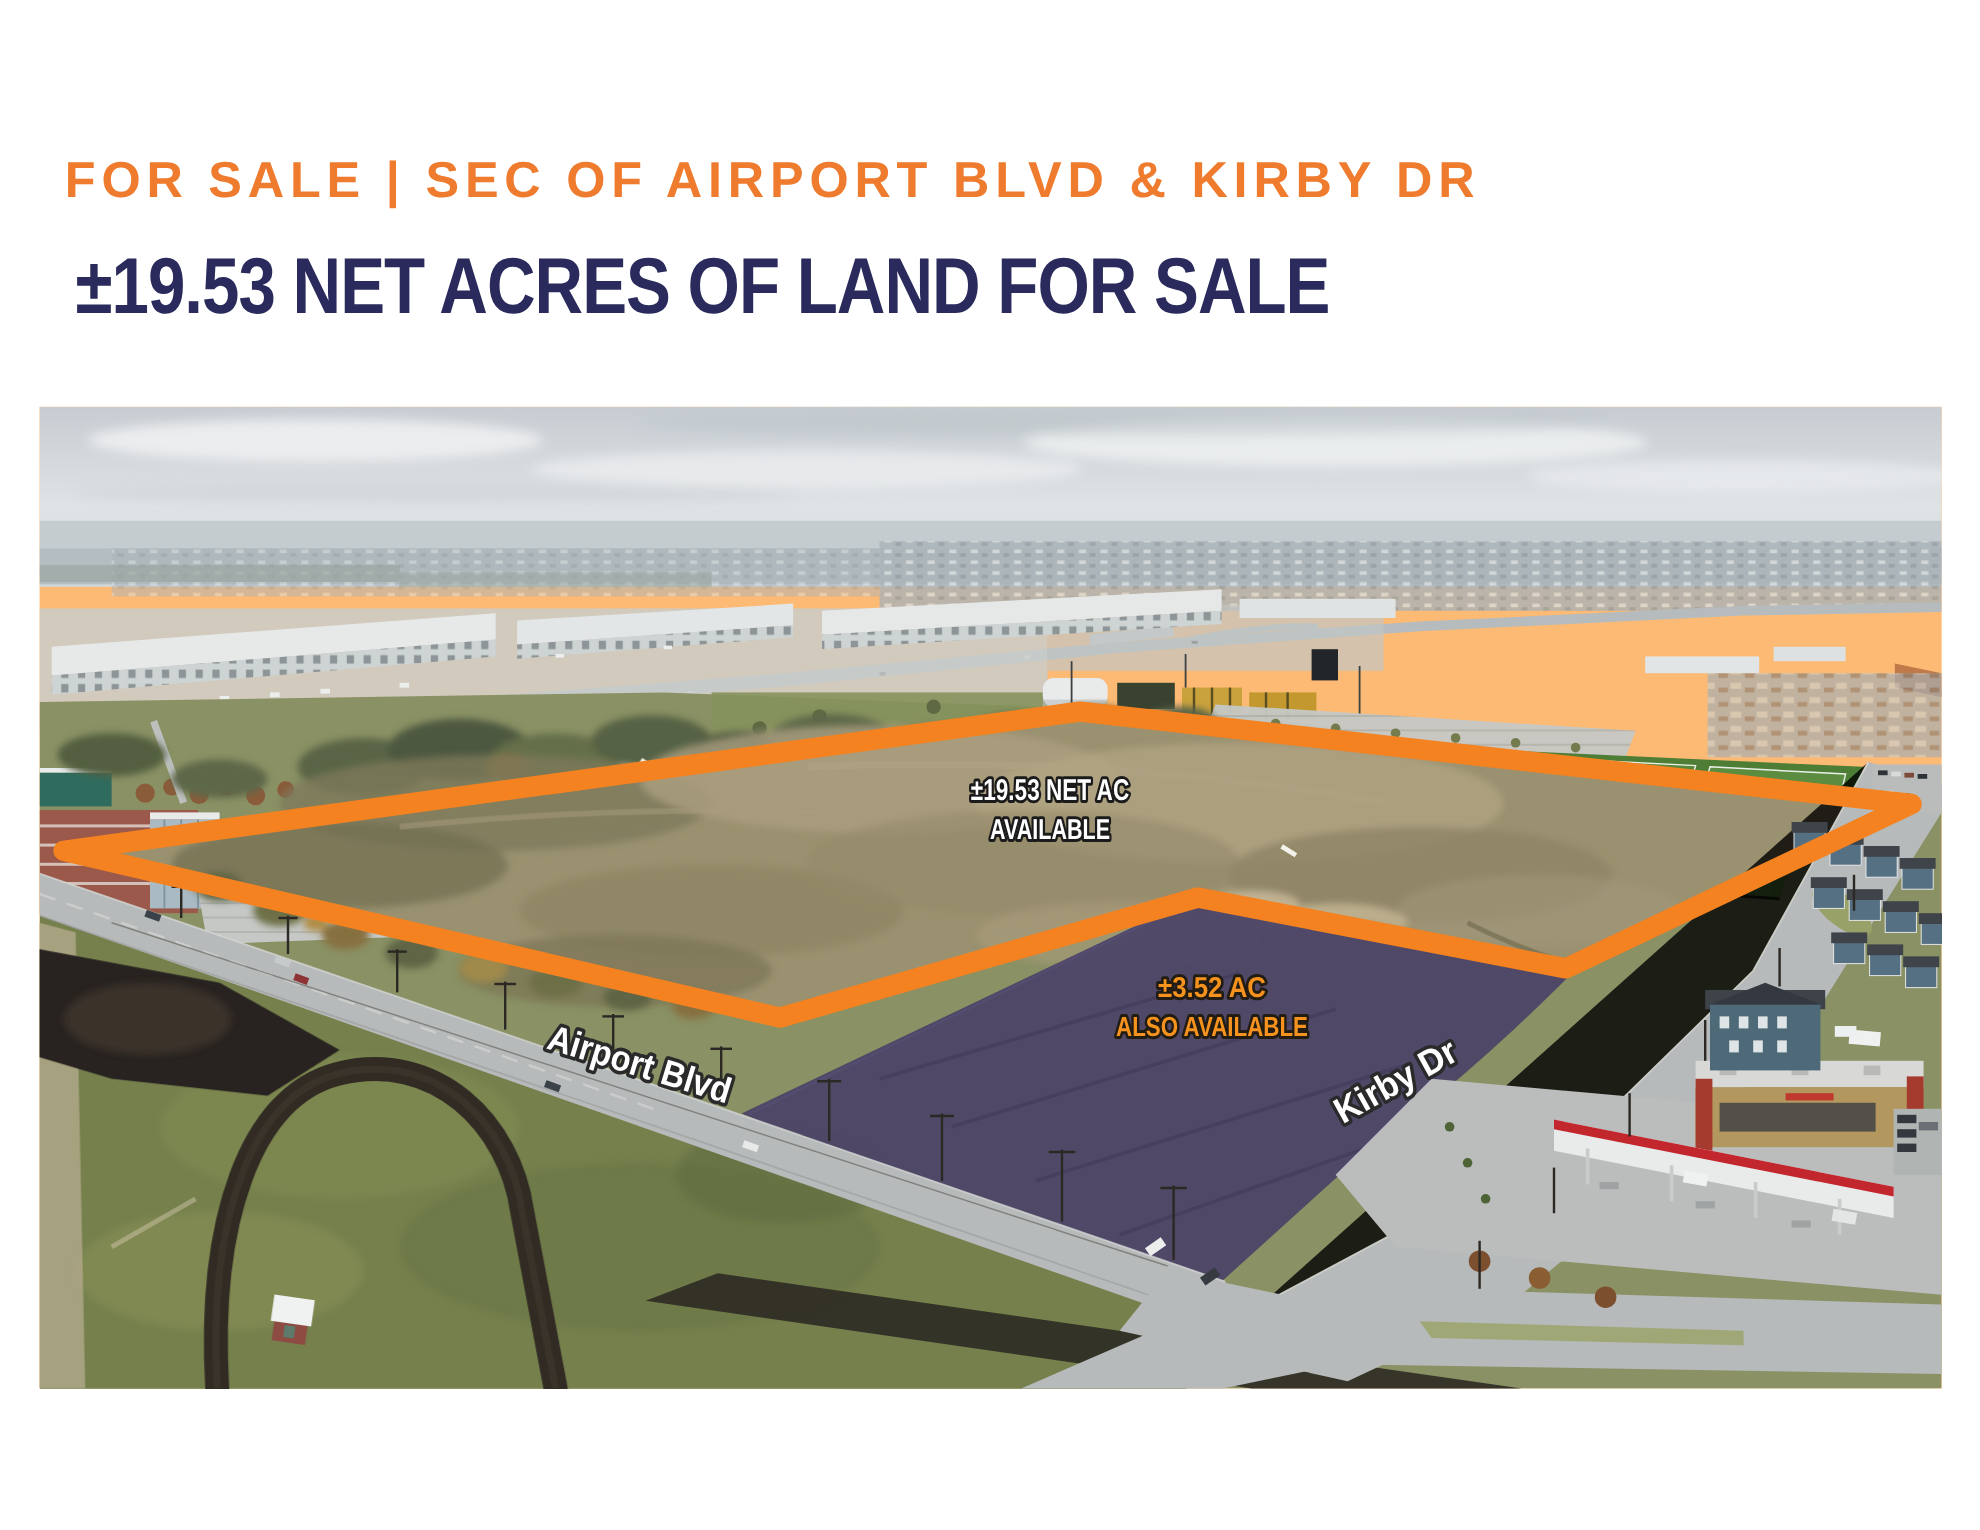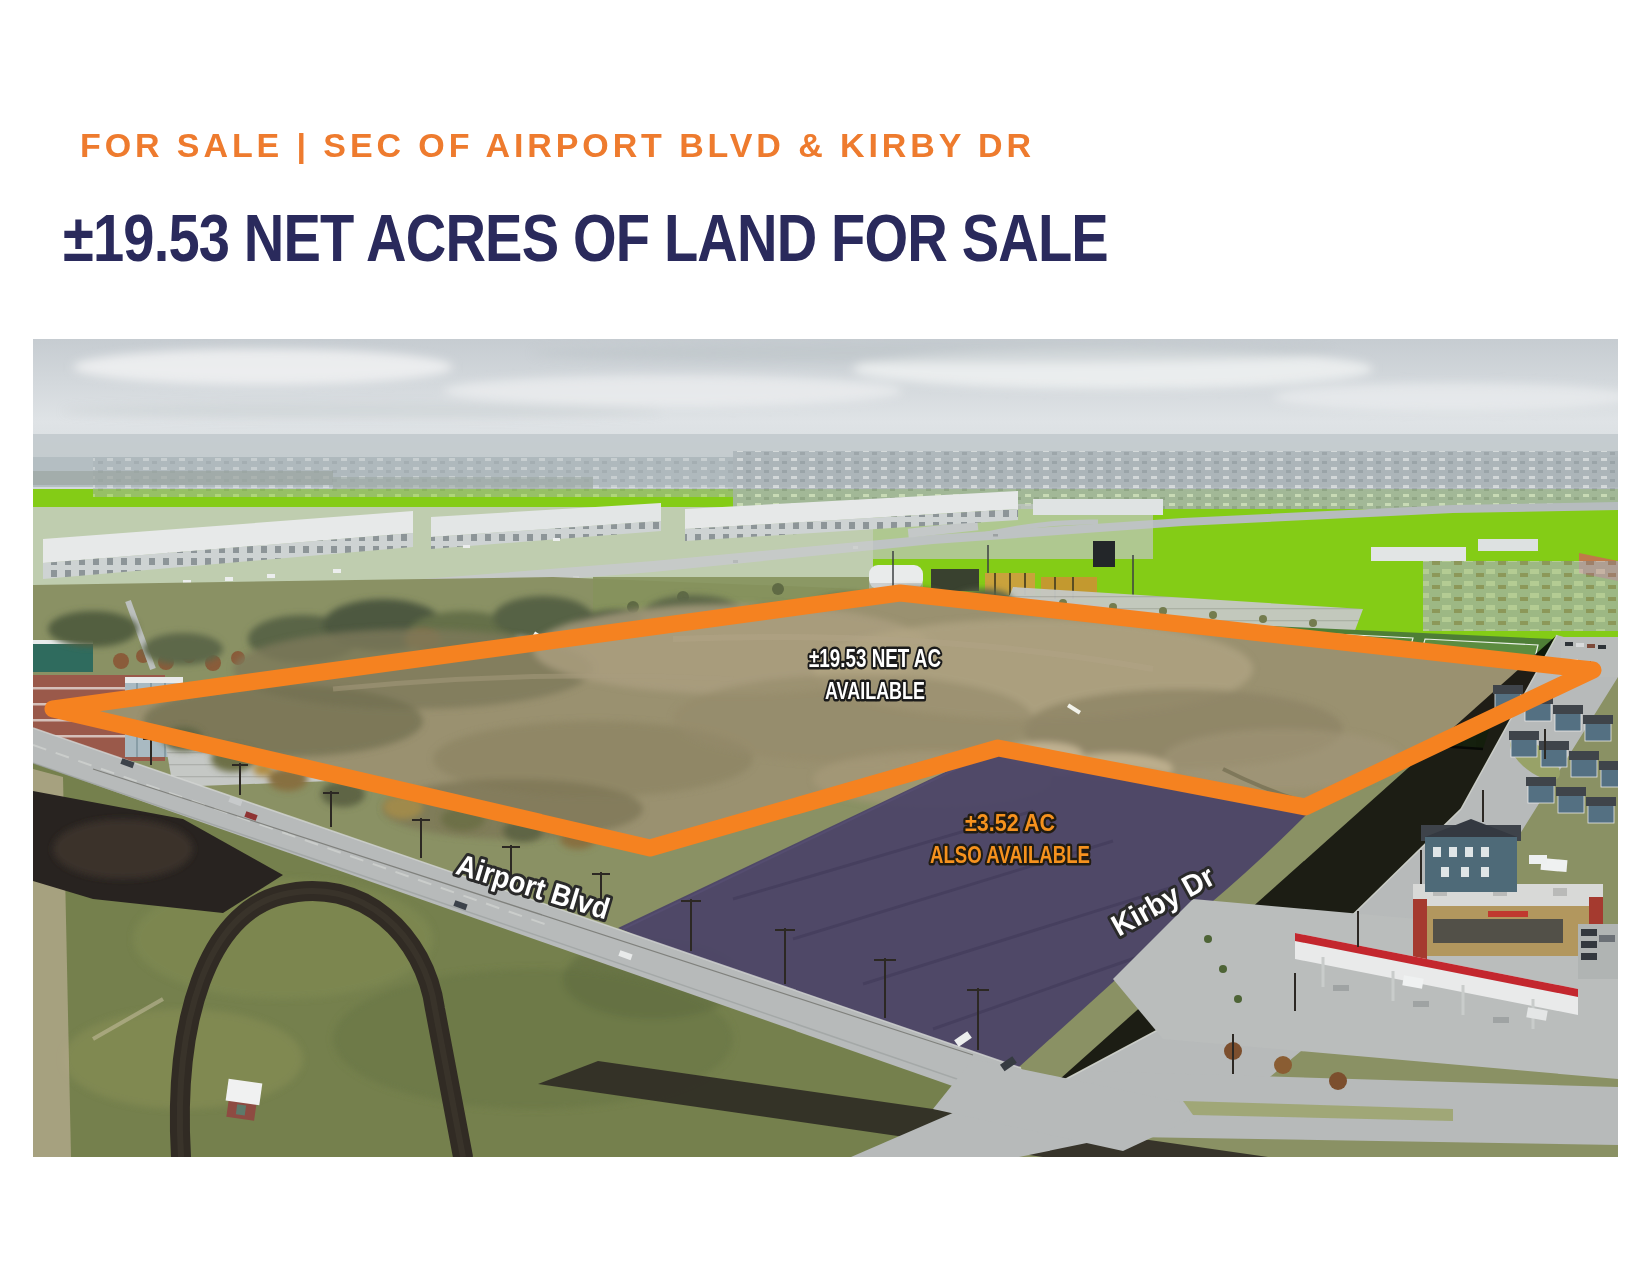--- a/index.html
+++ b/index.html
@@ -1,33 +1,33 @@
 <!DOCTYPE html>
 <html style="--accent-orange: #EE7B2E; --navy: #2A2A5C; --outline-orange: #F58220; --parcel-purple: #4C4467; --secondary-label-orange: #F6921E;"><head>
 <meta charset="utf-8">
 <style>
   html,body{margin:0;padding:0;background:#ffffff;}
   .page{
     position:relative;width:1650px;height:1275px;background:#ffffff;
     font-family:"Liberation Sans", sans-serif;overflow:hidden;
   }
   .eyebrow{
-    position:absolute;left:80px;top:126px;
-    font-size:34px;font-weight:700;letter-spacing:0.115em;
+    position:absolute;left:54px;top:126px;
+    font-size:42px;font-weight:700;letter-spacing:0.115em;
     color:var(--accent-orange);white-space:nowrap;
   }
   .title{
     position:absolute;left:63px;top:200px;
     font-size:66px;font-weight:700;letter-spacing:-1px;
     color:var(--navy);white-space:nowrap;
     transform:scaleX(0.85);transform-origin:left top;
   }
   .photo{
     position:absolute;left:33px;top:339px;width:1585px;height:818px;
-    background:#84cc16;
+    background:#fdba74;
   }
   svg text{font-family:"Liberation Sans", sans-serif;}
 </style>
 </head>
 <body>
 
 <div class="page">
 
   <div class="eyebrow">FOR SALE | SEC OF AIRPORT BLVD &amp; KIRBY DR</div>
   <div class="title">±19.53 NET ACRES OF LAND FOR SALE</div>

